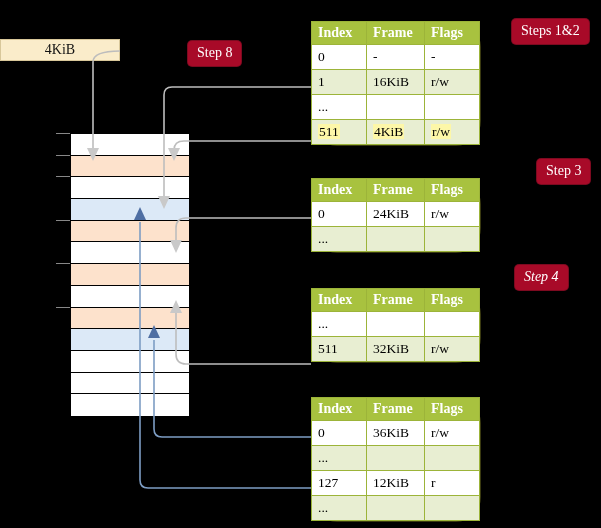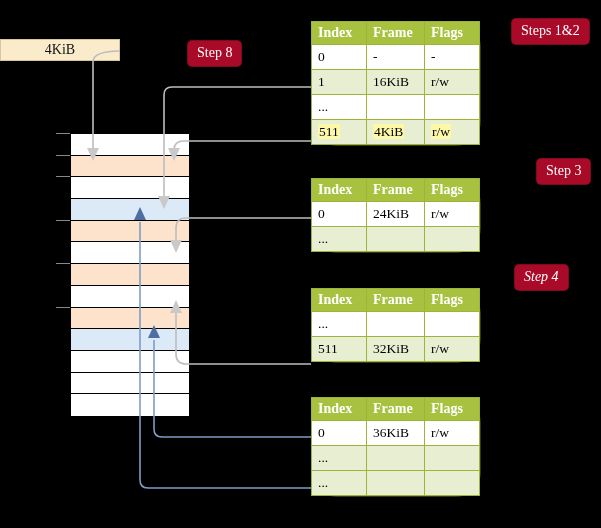--- a/index.html
+++ b/index.html
@@ -263,20 +263,25 @@
           <tr class="plain">
             <td>0</td>
             <td>36KiB</td>
             <td>r/w</td>
           </tr>
           <tr class="alt">
             <td>...</td>
             <td></td>
             <td></td>
           </tr>
+          <tr class="plain">
+            <td>127</td>
+            <td>12KiB</td>
+            <td>r</td>
+          </tr>
           <tr class="alt">
             <td>...</td>
             <td></td>
             <td></td>
           </tr>
         </tbody>
       </table>
     </div>
 
   <div id="badges-host">

